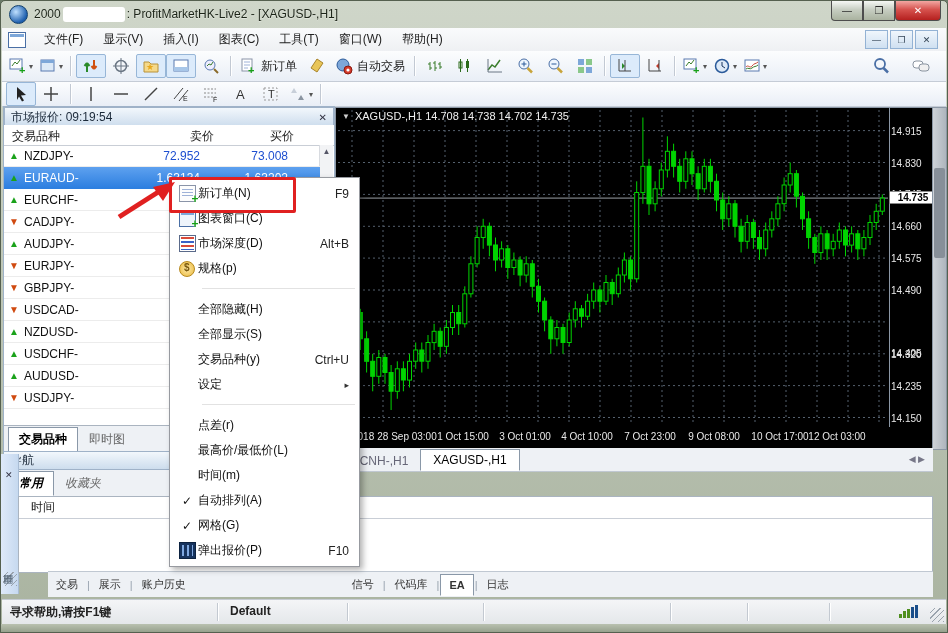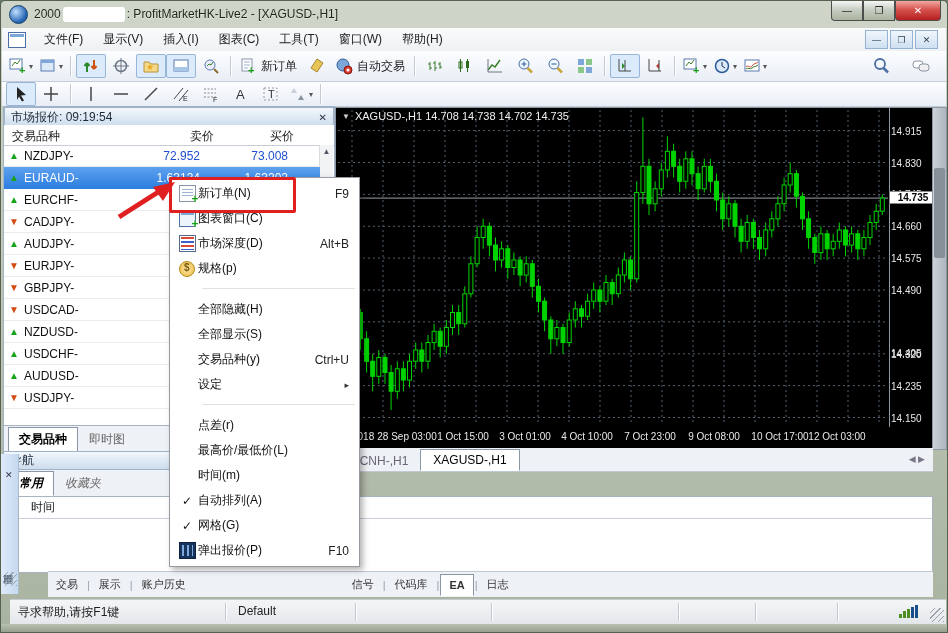--- a/index.html
+++ b/index.html
@@ -93,22 +93,22 @@
   .chart-info .tri{font-size:8px;color:#cfcfcf;}
   .vscroll{position:absolute;right:0px;top:106px;width:13px;height:341px;background:linear-gradient(90deg,#cdd2d8,#aeb5bd);
     border:1px solid #8b97a5;}
   .vscroll .thumb{position:absolute;left:1px;right:1px;top:60px;height:90px;background:#878f99;border-radius:2px;}
   .ctabs{position:absolute;left:334px;top:447px;right:14px;height:23px;background:#eef1f5;border-bottom:1px solid #c0c8d2;
     display:flex;align-items:flex-end;font-size:12px;padding-left:4px;}
   .ctab{padding:3px 12px;color:#667;}
   .ctab.active{background:#fff;border:1px solid #8a98a8;border-bottom-color:#fff;color:#000;}
   .ctab-arrows{position:absolute;right:8px;top:6px;font-size:9px;color:#778;}
   
-  .status{position:absolute;left:9px;right:1px;bottom:8px;height:24px;background:linear-gradient(#f4f5f7,#e4e7ea);
-    border-top:1px solid #c5cbd3;font-size:12px;color:#222;}
+  .status{position:absolute;left:1px;right:1px;bottom:8px;height:24px;background:linear-gradient(#f4f5f7,#e4e7ea);
+    border-top:1px solid #c5cbd3;font-size:12px;color:#222;font-weight:bold;}
   .status .cell{position:absolute;top:4px;}
   .ssep{position:absolute;top:3px;bottom:3px;width:1px;background:#c3c9d1;border-right:1px solid #fff;}
   .conn{position:absolute;right:28px;top:5px;display:flex;align-items:flex-end;gap:1px;height:13px;}
   .conn i{width:3px;background:#4f8f1f;display:block;}
   .grip{position:absolute;right:2px;bottom:2px;width:14px;height:14px;
     background:repeating-linear-gradient(135deg,transparent 0 3px,#9aa3ad 3px 4px);}
   .botedge{position:absolute;left:0;right:0;bottom:0;height:8px;background:linear-gradient(#b9c1b0,#97a18d);}
   
   .ctxmenu{position:absolute;left:168px;top:176px;width:189px;background:#fff;border:1px solid #979aa0;
     box-shadow:3px 3px 6px rgba(0,0,0,.3);z-index:50;padding:3px 0;font-size:12px;color:#111;}

